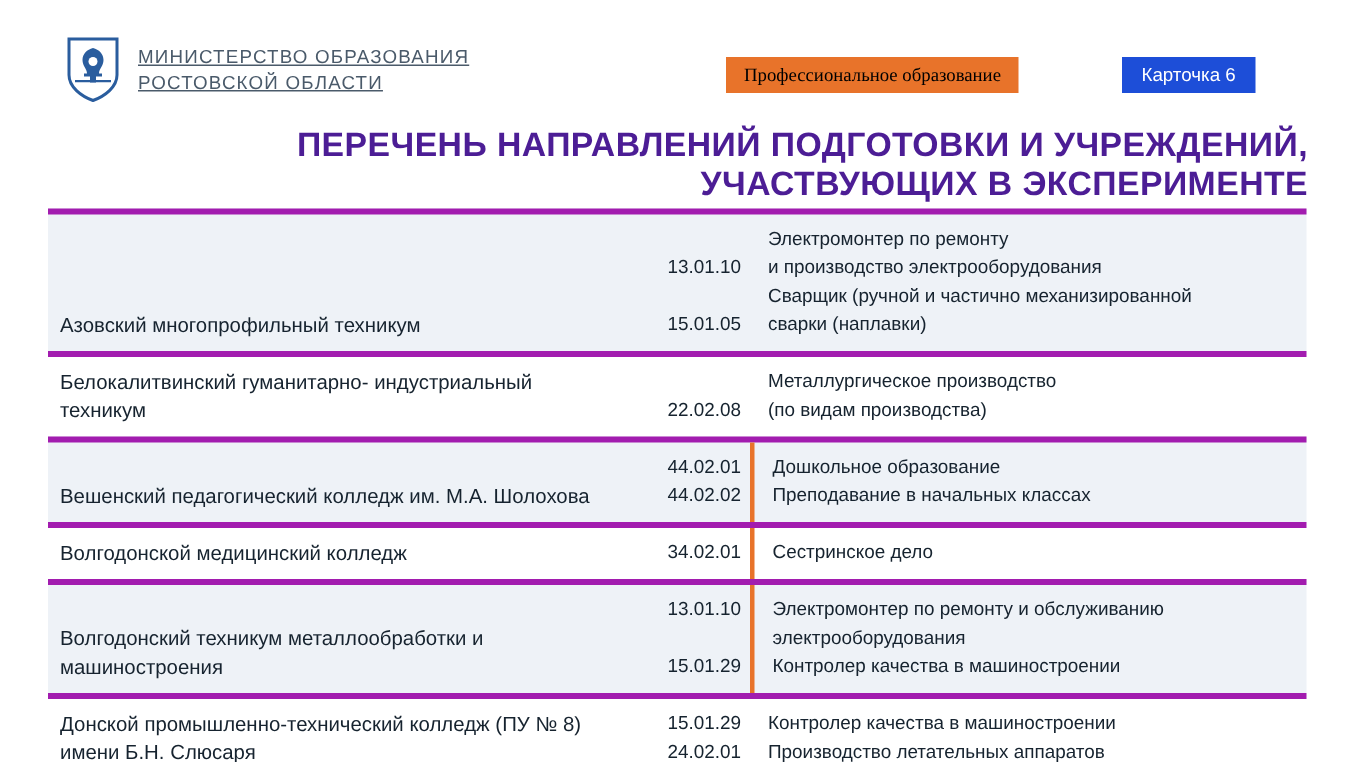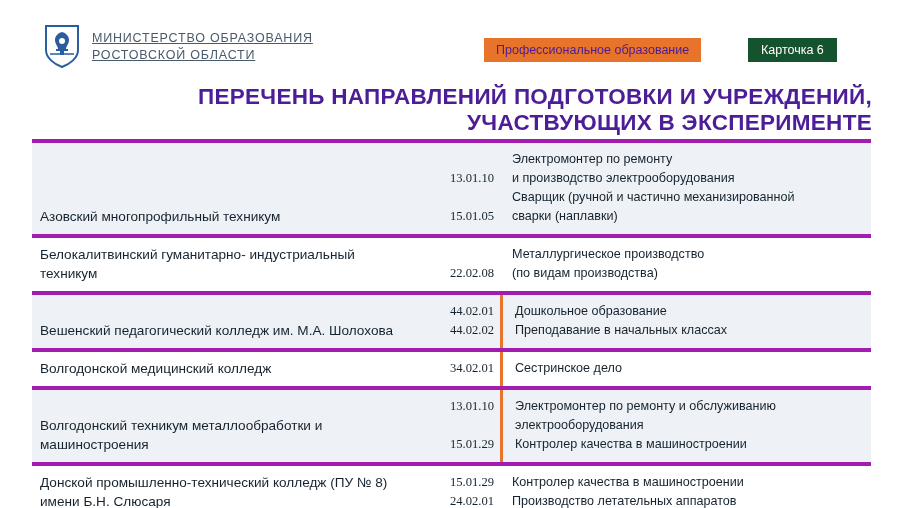--- a/index.html
+++ b/index.html
@@ -40,31 +40,32 @@
     font-weight: normal;
     text-decoration: underline;
   }
   .ministry div { white-space: nowrap; }
 
   .badge-orange {
     position: absolute;
     left: 484px; top: 38px;
     height: 24px;
     background: #e8732a;
-    color: #4c1d95;
+    color: #000000;
     font-size: 12.5px;
     line-height: 24px;
     padding: 0 12px;
     white-space: nowrap;
+    font-family: Liberation Serif, serif;
   }
   .badge-blue {
     position: absolute;
     left: 748px; top: 38px;
     height: 24px;
-    background: #14532d;
+    background: #1d4ed8;
     color: #ffffff;
     font-size: 12.5px;
     line-height: 24px;
     padding: 0 13px;
     white-space: nowrap;
   }
 
   
   .title {
     position: absolute;
@@ -113,21 +114,21 @@
   .c-prog {
     flex: 1;
     padding: 7px 8px 8px 12px;
     font-size: 12.6px;
     color: #16232f;
     line-height: 19px;
     position: relative;
   }
   .c-prog.bar { border-left: 3px solid #e8732a; }
   .c-prog .sp { display: block; }
-  .c-code .sp { display: block; font-family: Liberation Serif, serif; }
+  .c-code .sp { display: block; }
   .pad-top { margin-top: 19px; }
 </style>
 </head>
 <body>
 
 <div class="slide">
 
   <div class="header">
 
     <div class="emblem">

